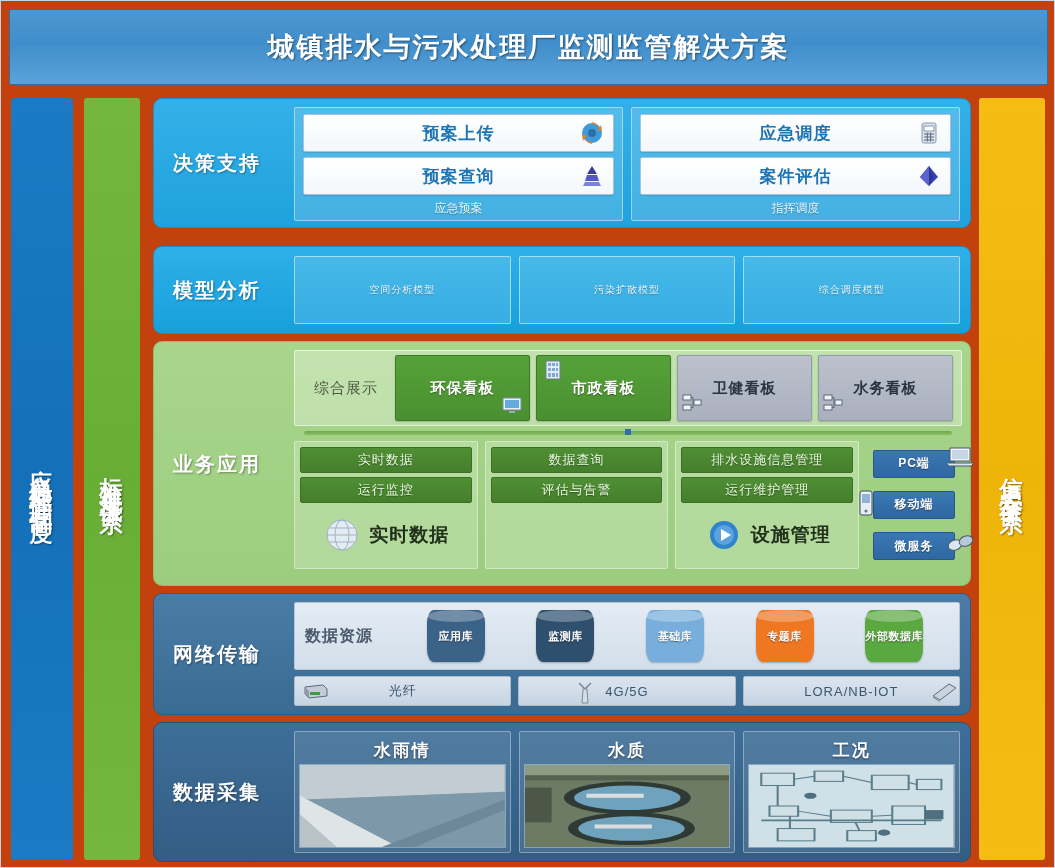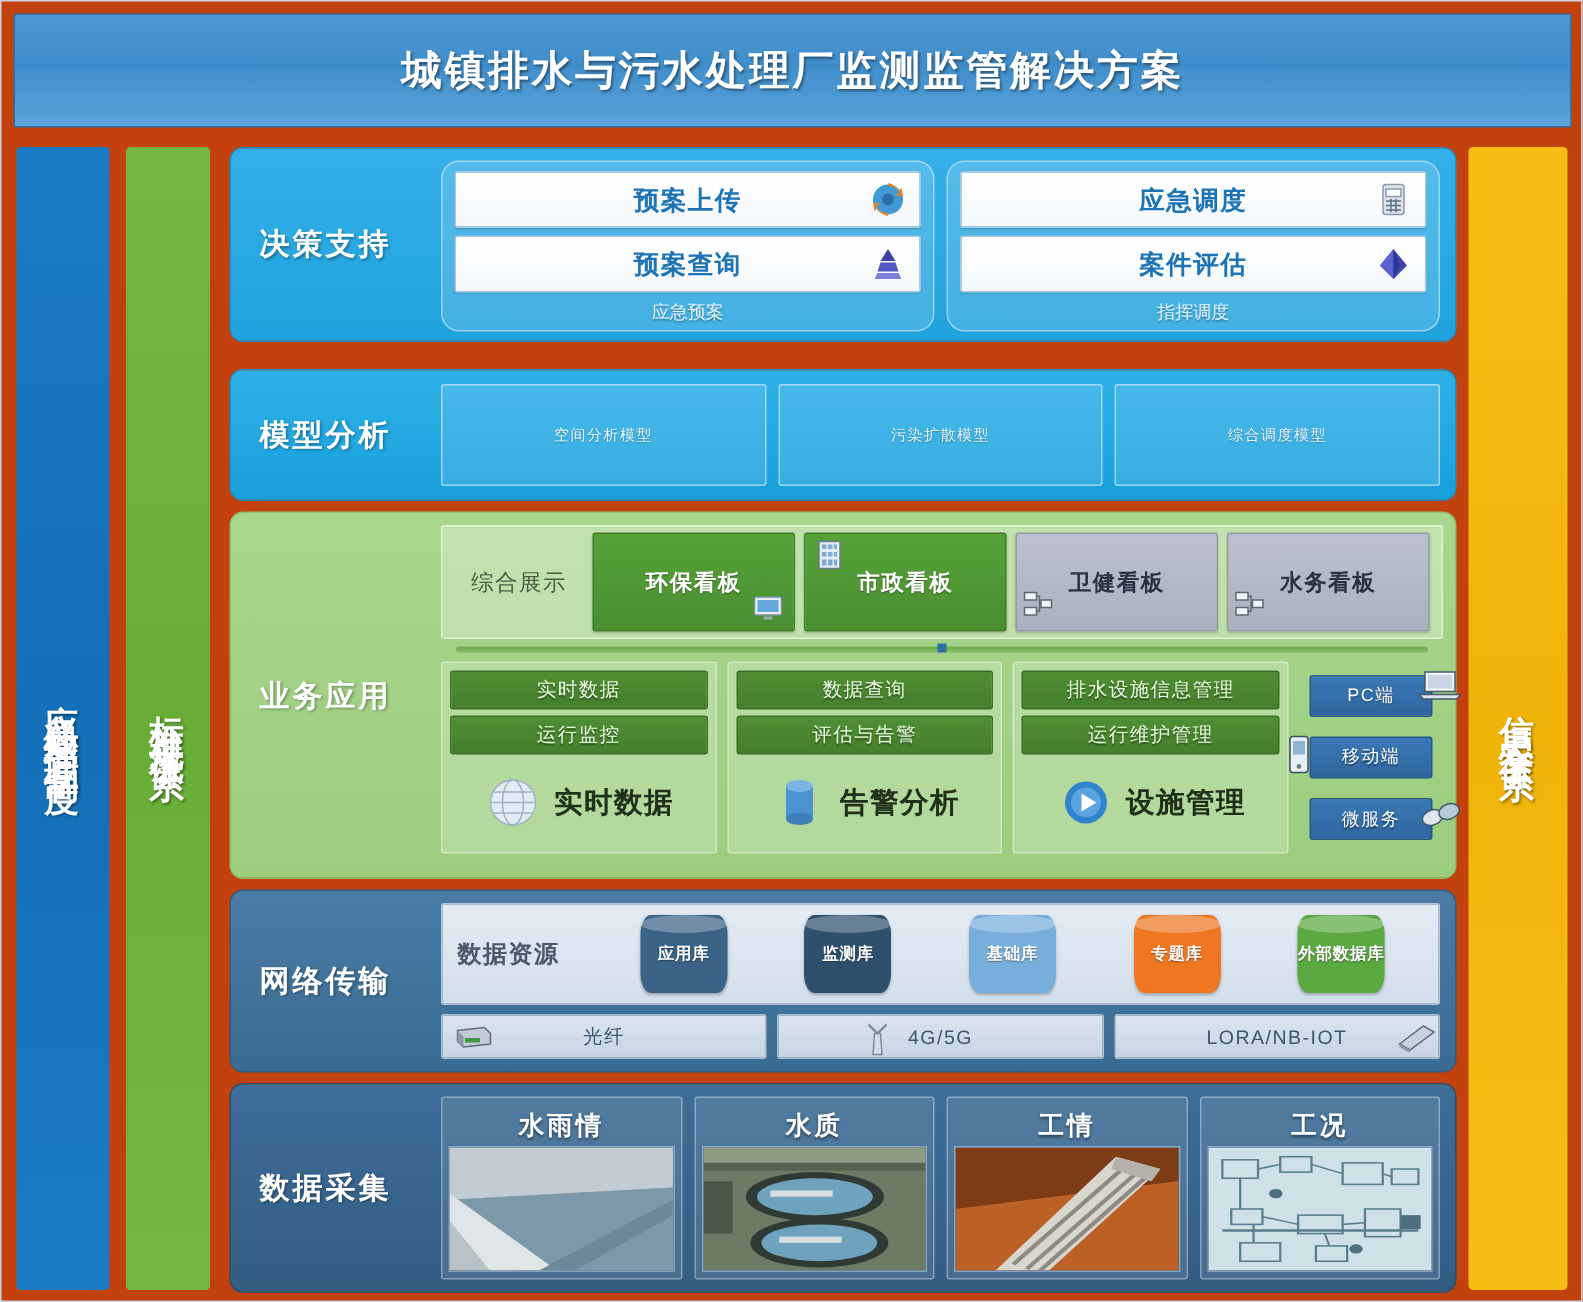--- a/index.html
+++ b/index.html
@@ -51,21 +51,21 @@
     position:absolute;left:4px;top:50%;transform:translateY(-50%);
     color:#fff;font-size:20px;font-weight:bold;letter-spacing:2px;
     text-shadow:1px 1px 2px rgba(0,0,0,.35);width:118px;text-align:center;
   }
 
   
   #layer-decision{height:130px;background:linear-gradient(180deg,#34b0e8 0%,#1fa2dd 100%);
     border:1px solid #1b8fc6;}
   #layer-decision .groups{position:absolute;left:140px;top:8px;right:10px;bottom:6px;display:flex;gap:8px;}
   .dgroup{flex:1;background:rgba(255,255,255,.16);border:1px solid rgba(255,255,255,.45);
-    border-radius:12px;padding:6px 8px 2px 8px;box-sizing:border-box;display:flex;flex-direction:column;}
+    border-radius:2px;padding:6px 8px 2px 8px;box-sizing:border-box;display:flex;flex-direction:column;}
   .dgroup .rowbtn{
     background:linear-gradient(180deg,#ffffff 0%,#f3f7fb 100%);
     border:1px solid #a8c4dc;border-radius:2px;height:38px;margin-bottom:5px;
     display:flex;align-items:center;justify-content:center;position:relative;
     box-shadow:0 1px 1px rgba(0,0,0,.12);
   }
   .dgroup .rowbtn span.lbl{color:#1d74b5;font-size:17px;font-weight:bold;letter-spacing:1px;}
   .dgroup .rowbtn .ic{position:absolute;right:8px;top:50%;transform:translateY(-50%);
     width:26px;height:26px;display:flex;align-items:center;justify-content:center;}
   .dgroup .gname{color:#eaf6ff;font-size:12px;text-align:center;margin-top:auto;padding-bottom:1px;
@@ -104,21 +104,21 @@
   .bcol{flex:1;background:rgba(255,255,255,.22);border:1px solid rgba(255,255,255,.4);
     border-radius:2px;padding:5px;box-sizing:border-box;display:flex;flex-direction:column;}
   .gbtn{height:24px;background:linear-gradient(180deg,#4f8f34 0%,#457f2c 100%);
     border:1px solid #3b6f25;border-radius:2px;margin-bottom:4px;
     display:flex;align-items:center;justify-content:center;
     color:#eafbe0;font-size:13px;letter-spacing:1px;text-shadow:0 1px 1px rgba(0,0,0,.4);}
   .bfoot{flex:1;display:flex;align-items:center;justify-content:center;gap:7px;position:relative;}
   .bfoot .fic{width:40px;height:40px;flex:none;display:flex;align-items:center;justify-content:center;}
   .bfoot .ftxt{color:#20301a;font-size:19px;font-weight:bold;letter-spacing:1px;}
   .devcol{width:96px;flex:none;display:flex;flex-direction:column;justify-content:space-around;
-    align-items:center;padding:2px 0;box-sizing:border-box;}
+    align-items:center;padding:2px 0;box-sizing:border-box;font-weight:bold;}
   .devbtn{width:80px;height:26px;background:linear-gradient(180deg,#3a78b4 0%,#2f67a0 100%);
     border:1px solid #27588b;border-radius:2px;position:relative;
     display:flex;align-items:center;justify-content:center;
     color:#ffffff;font-size:12px;letter-spacing:1px;text-shadow:0 1px 1px rgba(0,0,0,.45);}
   .devbtn .dvic{position:absolute;width:26px;height:22px;}
 
   
   #layer-network{height:122px;margin-top:7px;background:linear-gradient(180deg,#4a7ca6 0%,#3a6b92 100%);
     border:1px solid #2f5c80;}
   #layer-network .ncontent{position:absolute;left:140px;top:8px;right:10px;bottom:8px;}
@@ -322,30 +322,20 @@
                   <path d="M6.5 12h25M6.5 26h25" stroke="#9fb3c6" fill="none"></path>
                 </svg>
               </span>
               <span class="ftxt">实时数据</span>
             </div>
           </div>
 
           <div class="bcol">
             <div class="gbtn">数据查询</div>
             <div class="gbtn">评估与告警</div>
-            <div class="bfoot">
-              <span class="fic">
-                <svg width="30" height="36" viewBox="0 0 30 36">
-                  <rect x="6" y="7" width="18" height="22" fill="#4b92d0"></rect>
-                  <ellipse cx="15" cy="7" rx="9" ry="4" fill="#79b4e4"></ellipse>
-                  <ellipse cx="15" cy="29" rx="9" ry="4" fill="#3d7fb9"></ellipse>
-                </svg>
-              </span>
-              <span class="ftxt">告警分析</span>
-            </div>
           </div>
 
           <div class="bcol">
             <div class="gbtn">排水设施信息管理</div>
             <div class="gbtn">运行维护管理</div>
             <div class="bfoot">
               <span class="fic">
                 <svg width="36" height="36" viewBox="0 0 36 36">
                   <circle cx="18" cy="18" r="14" fill="#2f84cd"></circle>
                   <circle cx="18" cy="18" r="10" fill="#5aa3de"></circle>
@@ -467,37 +457,20 @@
               <ellipse cx="50" cy="32" rx="26" ry="12" fill="#6fa2bd"></ellipse>
               <ellipse cx="52" cy="62" rx="31" ry="16" fill="#2e3a33"></ellipse>
               <ellipse cx="52" cy="62" rx="26" ry="12" fill="#6fa2bd"></ellipse>
               <rect x="30" y="28" width="28" height="4" fill="#d8dde0"></rect>
               <rect x="34" y="58" width="28" height="4" fill="#d8dde0"></rect>
               <rect x="0" y="22" width="13" height="34" fill="#4d5748"></rect>
             </svg>
           </div>
         </div>
 
-        <div class="pcard">
-          <div class="pttl">工情</div>
-          <div class="pimg">
-            <svg width="100%" height="100%" viewBox="0 0 100 80" preserveAspectRatio="none">
-              <rect width="100" height="80" fill="#a8521f"></rect>
-              <polygon points="0,0 100,0 100,22 0,40" fill="#7e3c16"></polygon>
-              <polygon points="0,40 100,22 100,80 0,80" fill="#bd6026"></polygon>
-              <path d="M18 80 L72 6 L92 14 L42 80Z" fill="#d9d6cf"></path>
-              <g stroke="#8d8a83" stroke-width="2.2" fill="none">
-                <path d="M26 76 L78 10"></path>
-                  <path d="M32 79 L84 13"></path>
-                <path d="M38 80 L88 16"></path>
-              </g>
-              <polygon points="72,6 92,14 88,22 70,14" fill="#b5b2ab"></polygon>
-            </svg>
-          </div>
-        </div>
 
         <div class="pcard">
           <div class="pttl">工况</div>
           <div class="pimg">
             <svg width="100%" height="100%" viewBox="0 0 100 80" preserveAspectRatio="none">
               <rect width="100" height="80" fill="#cfe0e6"></rect>
               <g stroke="#5a7d8c" stroke-width="1" fill="none">
                 <rect x="6" y="8" width="16" height="12"></rect>
                 <rect x="32" y="6" width="14" height="10"></rect>
                 <rect x="60" y="10" width="18" height="14"></rect>

